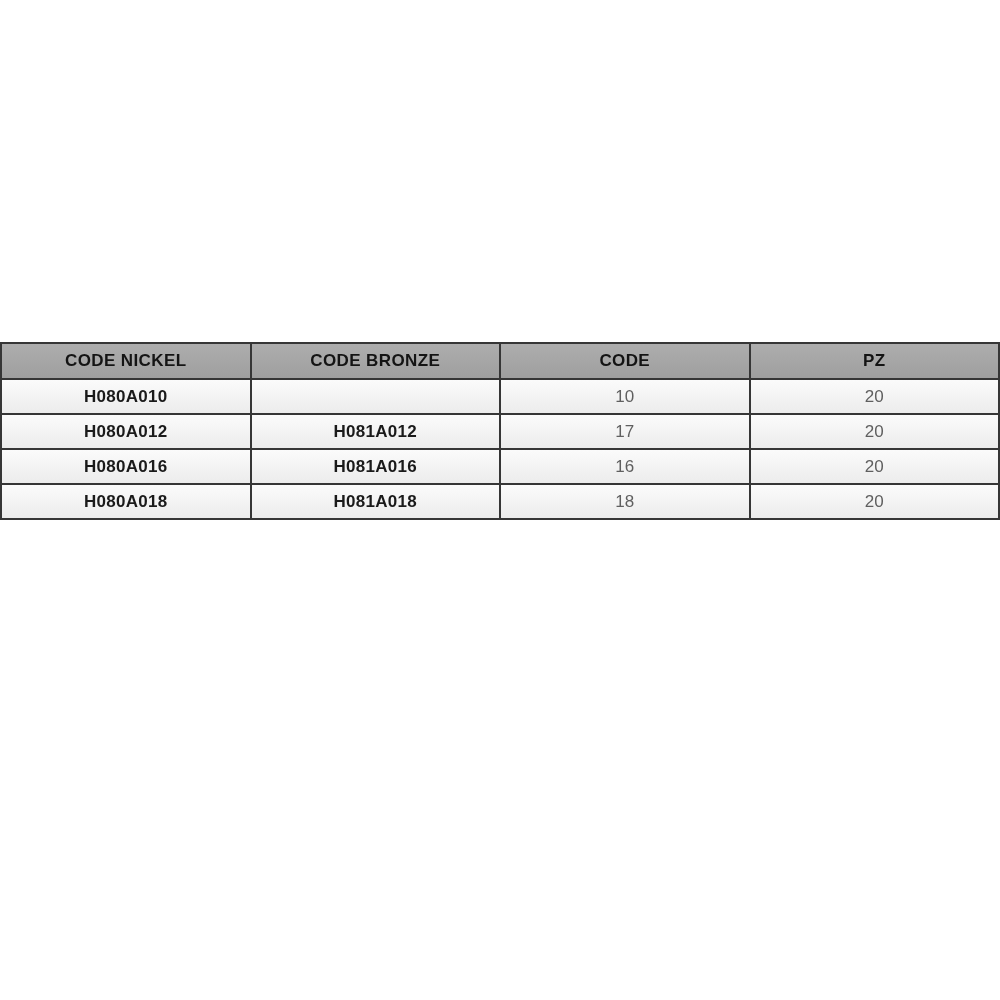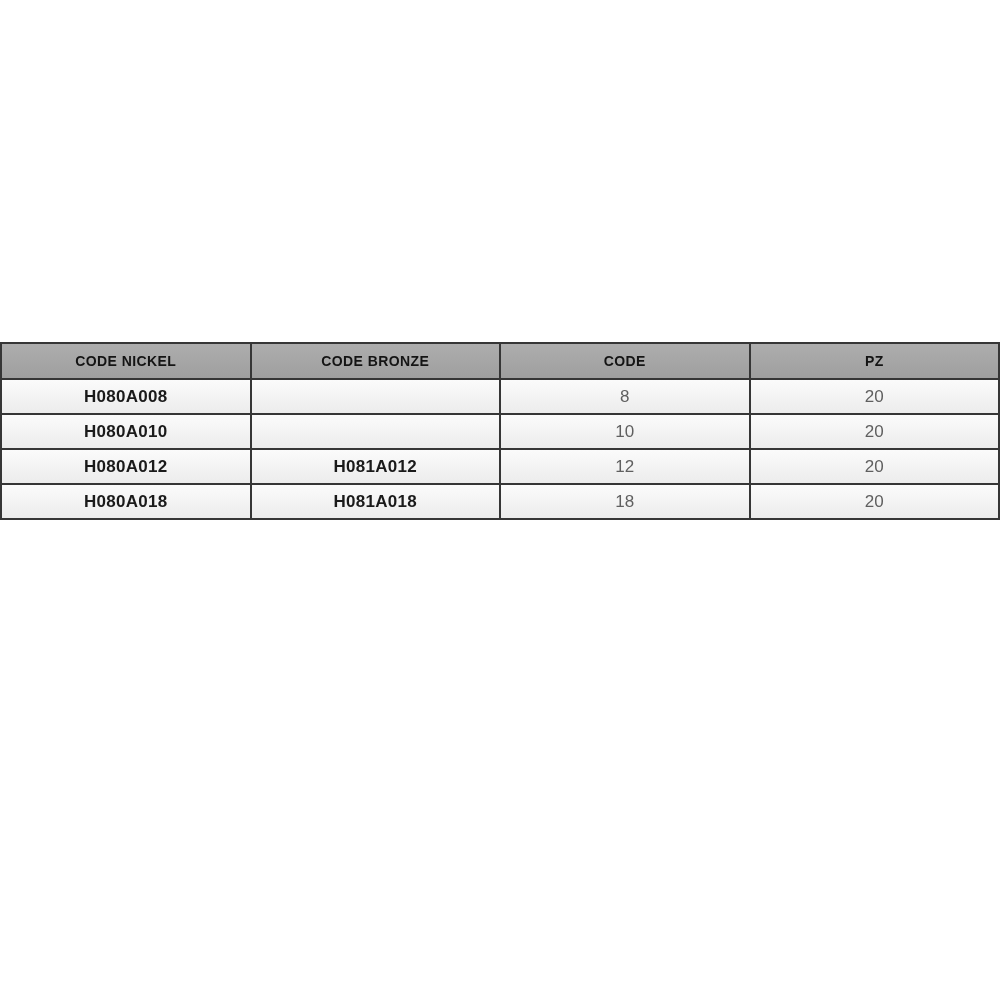--- a/index.html
+++ b/index.html
@@ -33,21 +33,21 @@
     padding: 0;
     overflow: hidden;
     white-space: nowrap;
   }
   table.spec-table col { width: 25%; }
   table.spec-table thead th {
     height: 34px;
     background: linear-gradient(#adadad, #9f9f9f);
     color: #141414;
     font-weight: bold;
-    font-size: 14px;
+    font-size: 17px;
     letter-spacing: 0.4px;
   }
   table.spec-table tbody td {
     height: 33px;
     background: linear-gradient(#fbfbfb, #ececec);
     font-size: 17px;
   }
   td.code-cell {
     font-weight: bold;
     color: #1a1a1a;
@@ -72,35 +72,35 @@
     <thead>
       <tr>
         <th>CODE NICKEL</th>
         <th>CODE BRONZE</th>
         <th>CODE</th>
         <th>PZ</th>
       </tr>
     </thead>
     <tbody>
         <tr>
-          <td class="code-cell">H080A008</td>
-          <td class="code-cell"></td>
-          <td class="num-cell">8</td>
-          <td class="num-cell">20</td>
-        </tr>
-        <tr>
           <td class="code-cell">H080A010</td>
           <td class="code-cell"></td>
           <td class="num-cell">10</td>
           <td class="num-cell">20</td>
         </tr>
         <tr>
           <td class="code-cell">H080A012</td>
           <td class="code-cell">H081A012</td>
-          <td class="num-cell">12</td>
+          <td class="num-cell">17</td>
+          <td class="num-cell">20</td>
+        </tr>
+        <tr>
+          <td class="code-cell">H080A016</td>
+          <td class="code-cell">H081A016</td>
+          <td class="num-cell">16</td>
           <td class="num-cell">20</td>
         </tr>
         <tr>
           <td class="code-cell">H080A018</td>
           <td class="code-cell">H081A018</td>
           <td class="num-cell">18</td>
           <td class="num-cell">20</td>
         </tr>
       </tbody>
   </table>

